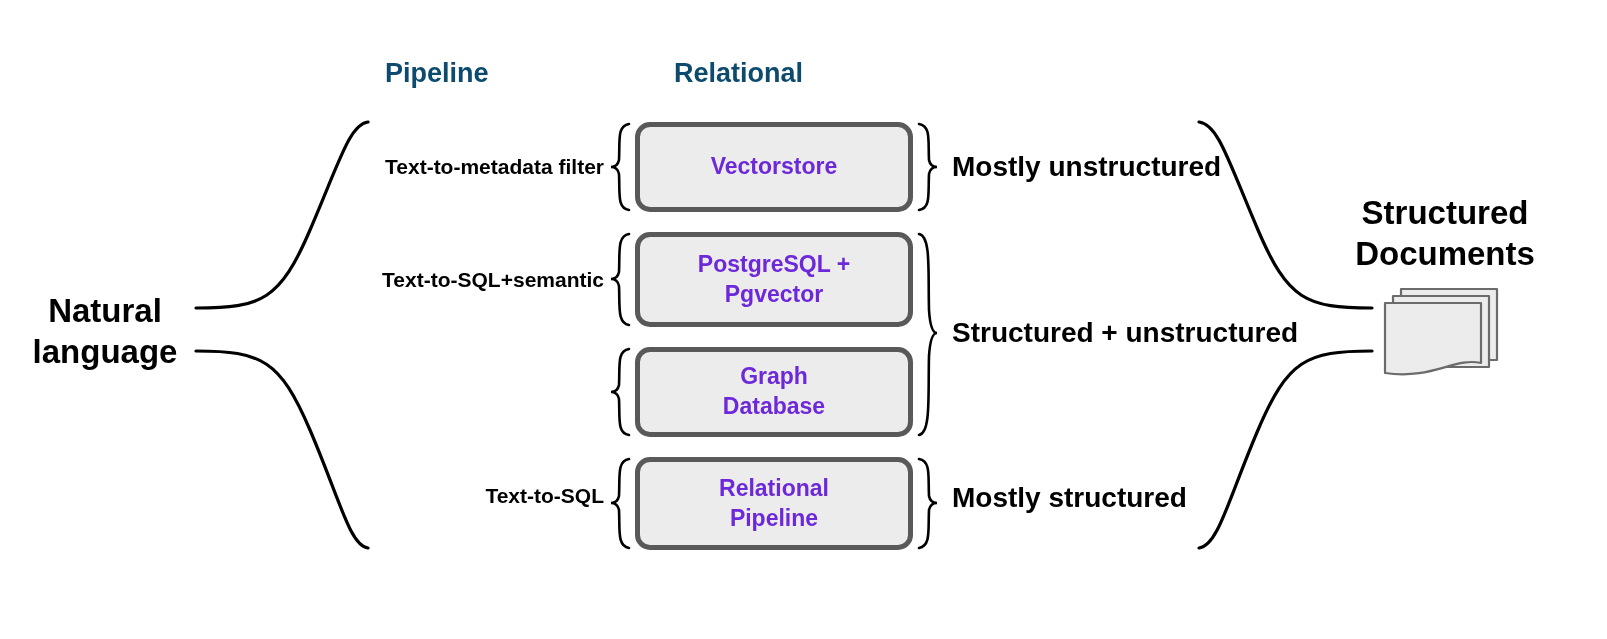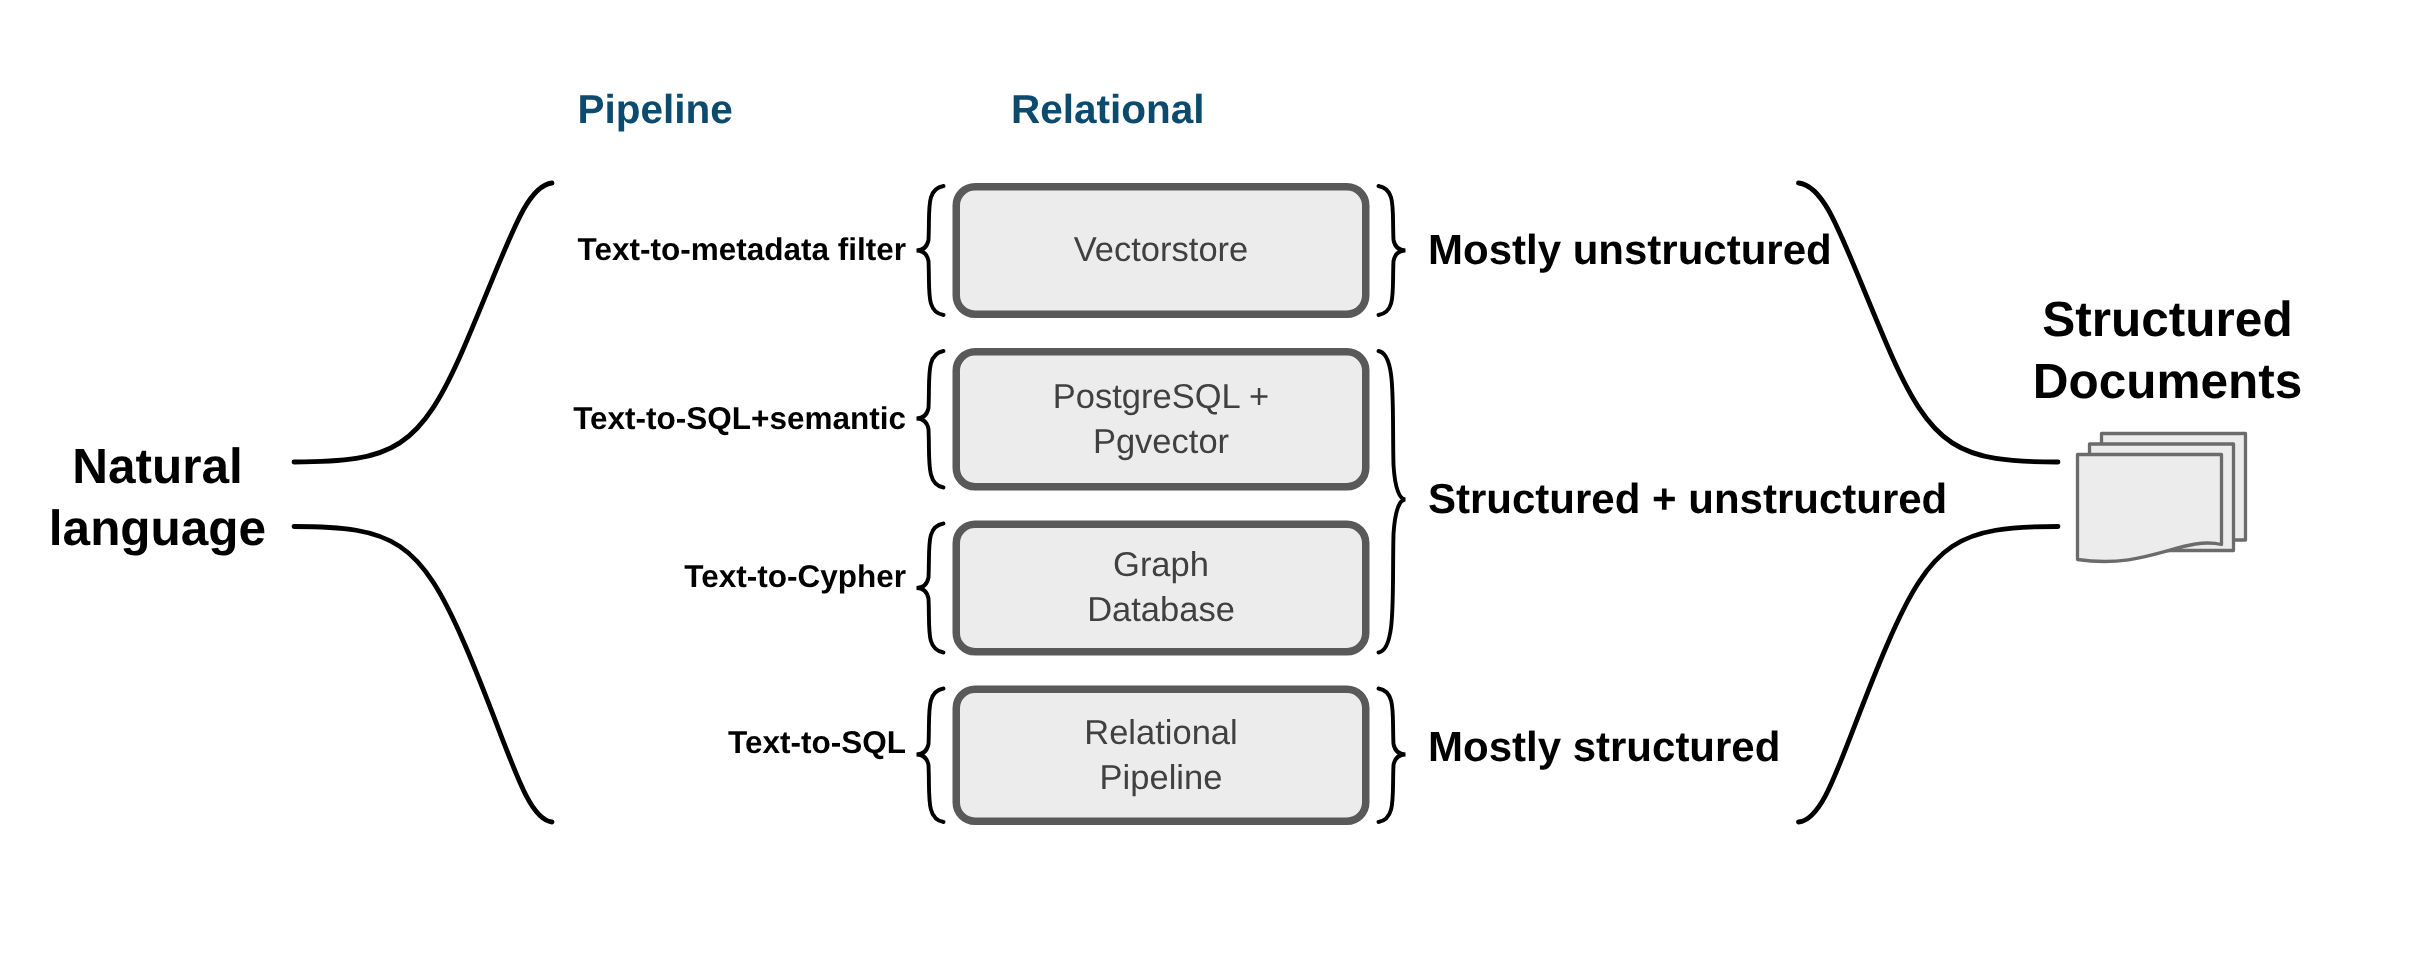--- a/index.html
+++ b/index.html
@@ -64,23 +64,23 @@
     position: absolute;
     box-sizing: border-box;
     background: #ececec;
     border: 5px solid #595959;
     border-radius: 15px;
     display: flex;
     align-items: center;
     justify-content: center;
   }
   .store-box-label {
-    font-weight: normal;
+    font-weight: bold;
     font-size: 23px;
-    color: #404040;
+    color: #6d28d9;
     text-align: center;
     line-height: 1.3;
     white-space: pre-line;
   }
 </style>
 </head>
 <body>
 
 <div id="diagram-root">
 
@@ -127,21 +127,20 @@
     <div>language</div>
   </div>
 
   <div class="side-label" style="left:1340px; top:192px; width:210px;">
     <div>Structured</div>
     <div>Documents</div>
   </div>
 
   <div class="pipeline-label" style="left:304px; top:167px; width:300px;">Text-to-metadata filter</div>
   <div class="pipeline-label" style="left:304px; top:280px; width:300px;">Text-to-SQL+semantic</div>
-  <div class="pipeline-label" style="left:304px; top:385px; width:300px;">Text-to-Cypher</div>
   <div class="pipeline-label" style="left:304px; top:496px; width:300px;">Text-to-SQL</div>
 
   <div class="store-box" style="left:635px; top:122px; width:278px; height:90px;">
     <span class="store-box-label">Vectorstore</span>
   </div>
   <div class="store-box" style="left:635px; top:232px; width:278px; height:95px;">
     <span class="store-box-label">PostgreSQL +
 Pgvector</span>
   </div>
   <div class="store-box" style="left:635px; top:347px; width:278px; height:90px;">

